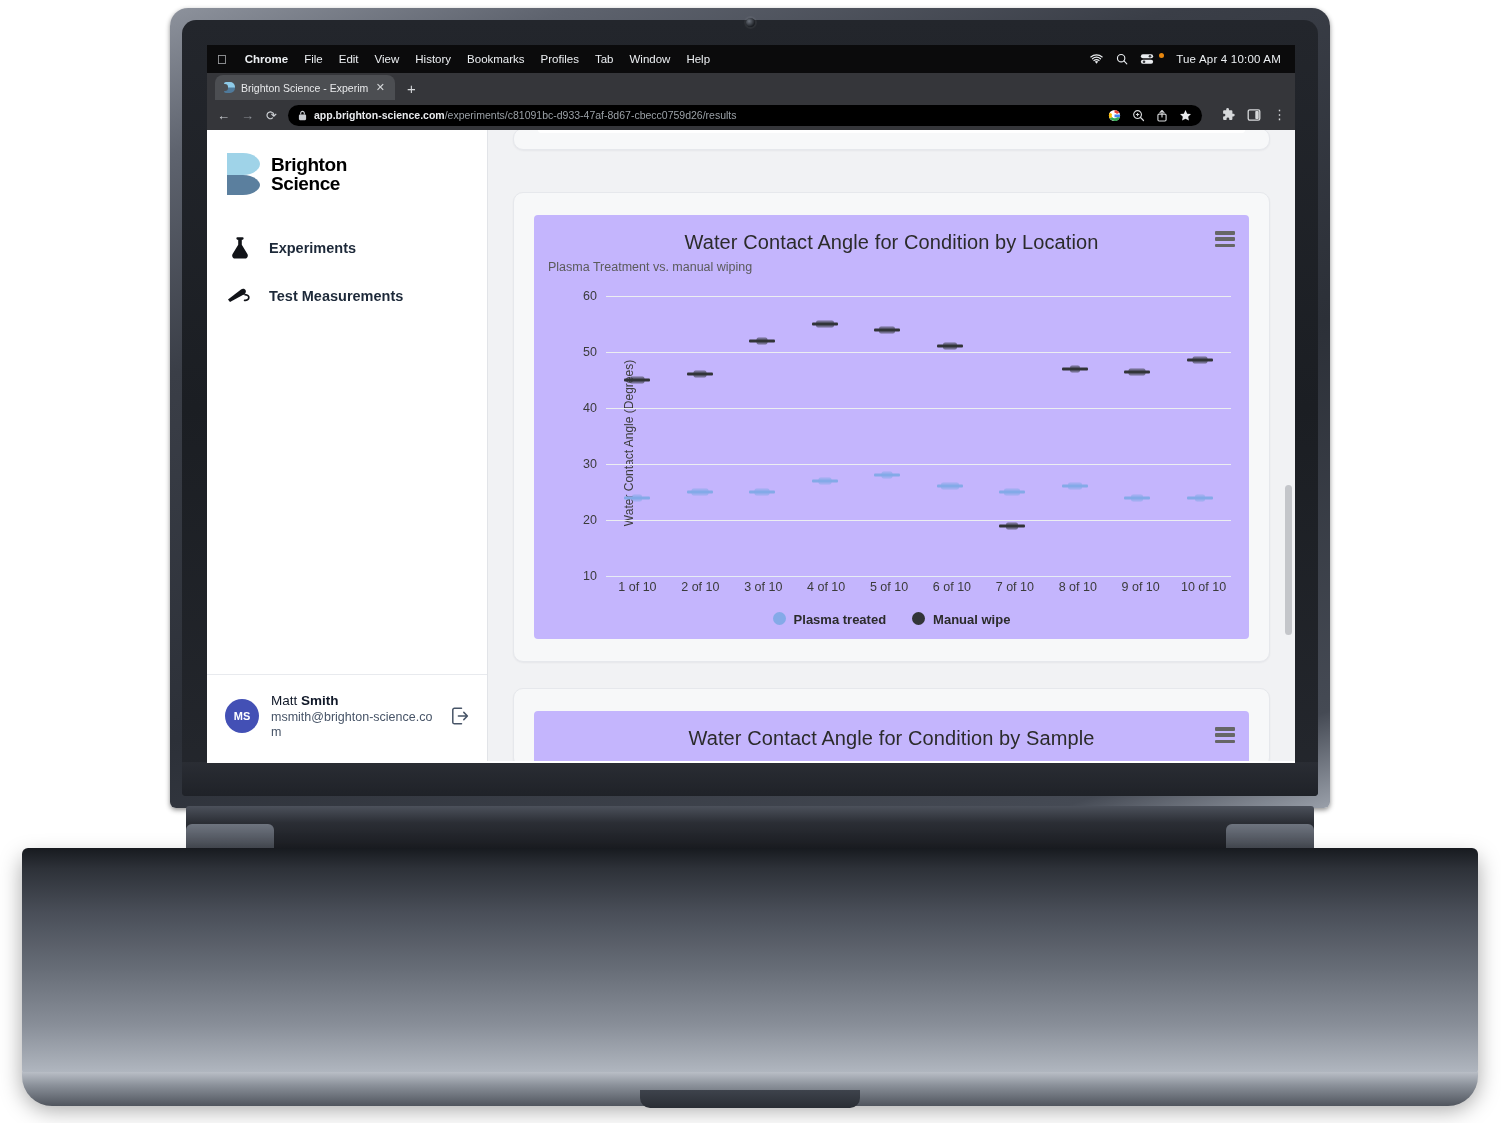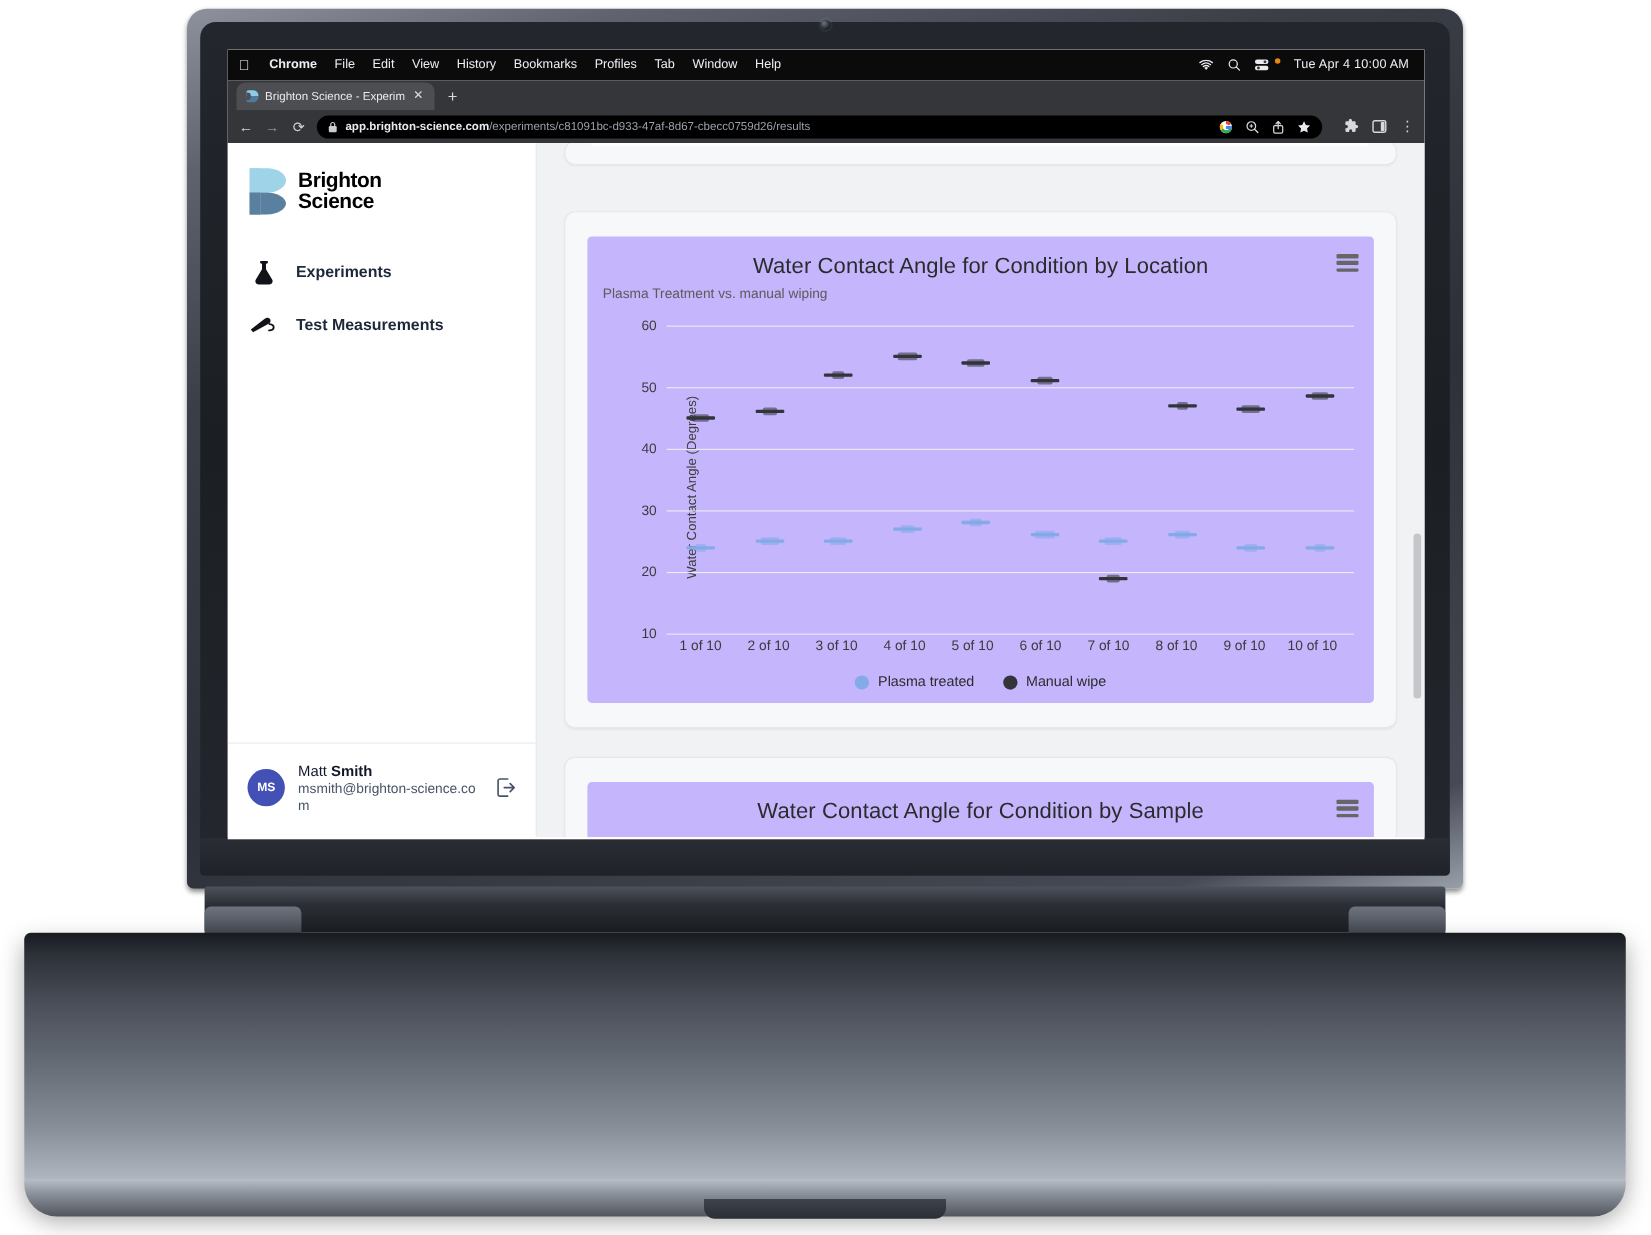--- a/index.html
+++ b/index.html
@@ -186,28 +186,28 @@
   }
   .marker {
     position: absolute; height: 3px; border-radius: 1px; transform: translate(-50%,-50%);
   }
   .marker.blue { background: #84aae8; }
   .marker.dark { background: #323438; }
   .marker .whisk {
     position: absolute; left: 50%; top: -2px; transform: translateX(-50%);
     height: 7px; border-radius: 2px; opacity: .55;
   }
-  .xticks { position: absolute; left: 58px; right: 11px; bottom: -2px; height: 20px; }
+  .xticks { position: absolute; left: 58px; right: 0; bottom: -2px; height: 20px; }
   .xtick {
     position: absolute; transform: translateX(-50%); font-size: 12.5px; color: #3b3b3b; white-space: nowrap;
   }
   .legend {
     display: flex; align-items: center; justify-content: center; gap: 26px; margin-top: 14px;
   }
-  .legend-item { display: flex; align-items: flex-end; gap: 8px; font-size: 13px; font-weight: normal; color: #2b2b2b; }
+  .legend-item { display: flex; align-items: flex-start; gap: 8px; font-size: 13px; font-weight: bold; color: #2b2b2b; }
   .legend-dot { width: 13px; height: 13px; border-radius: 50%; }
 
   .card2 { margin-top: 26px; padding: 22px 20px 0 20px; height: 80px; }
 
   .vscroll {
     position: absolute; right: 3px; top: 355px; width: 7px; height: 150px;
     background: #c4c6ca; border-radius: 4px;
   }
 </style>
 </head>

